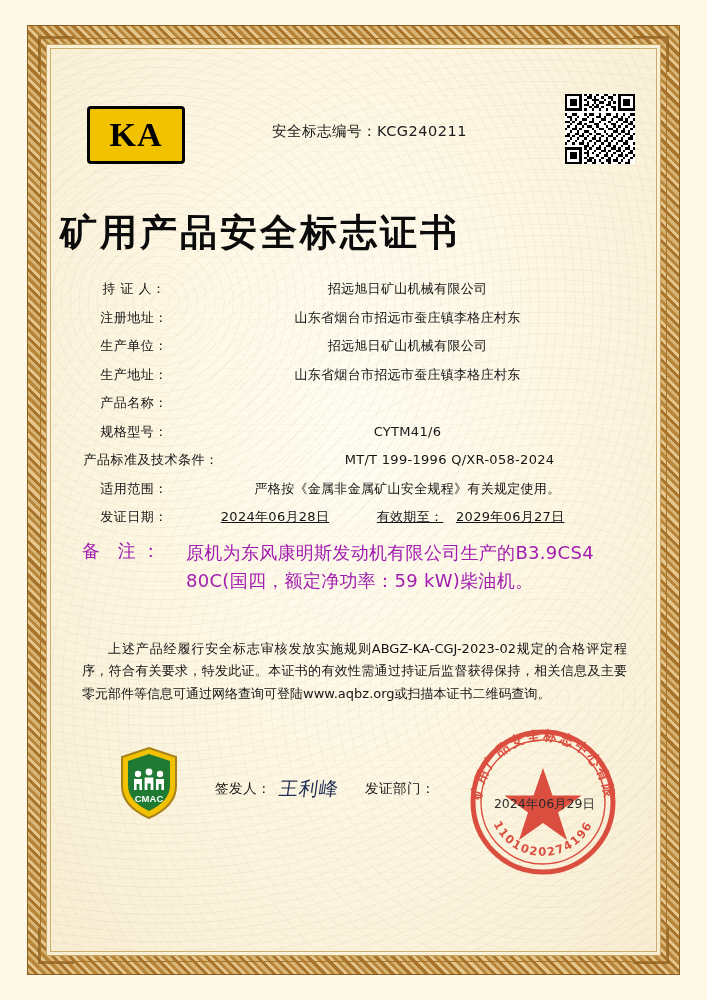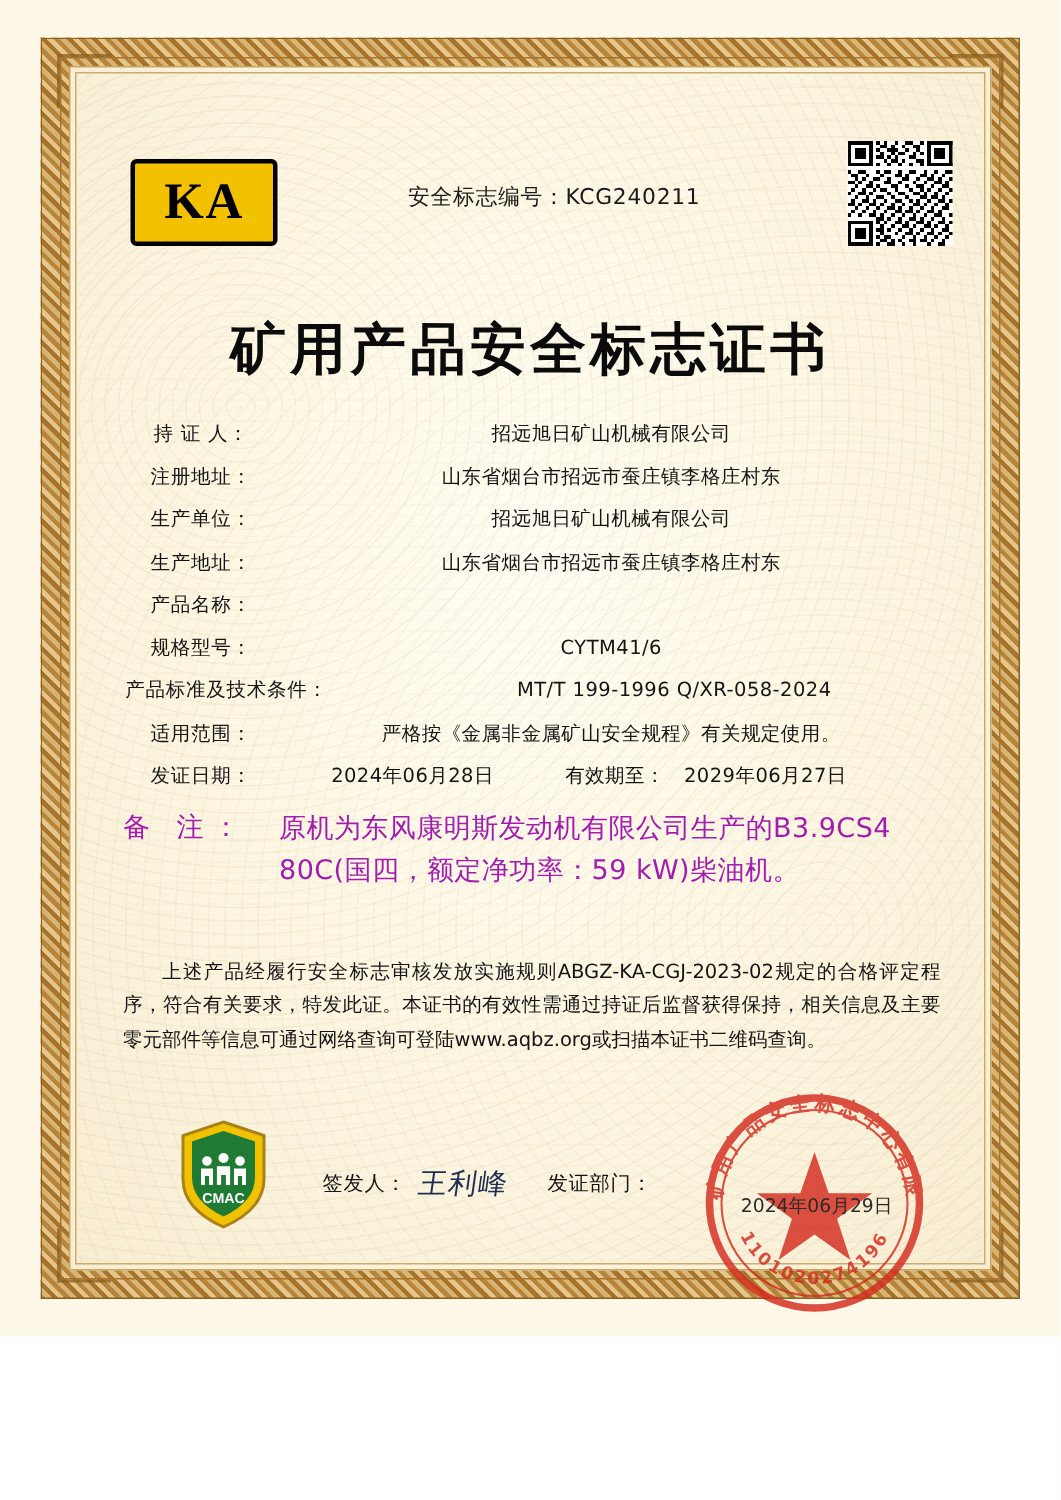--- a/index.html
+++ b/index.html
@@ -10,21 +10,21 @@
   body {
     width: 707px;
     height: 1000px;
     font-family: "Liberation Sans", sans-serif;
     overflow: hidden;
   }
 
   .page {
     position: relative;
     width: 707px;
-    height: 891px;
+    height: 1000px;
     background: #fdf8e8;
   }
 
   
   .frame-outer {
     position: absolute;
     left: 27px;
     top: 25px;
     right: 27px;
     bottom: 25px;
@@ -137,21 +137,21 @@
     height: 70px;
     background: #fff;
   }
 
   
   .title {
     position: absolute;
     left: 0;
     right: 0;
     top: 150px;
-    text-align: center;
+    text-align: left;
     font-family: "DejaVu Sans", sans-serif;
     font-weight: bold;
     font-size: 37px;
     letter-spacing: 3px;
     color: #0b0b0b;
   }
 
   
   .fields {
     position: absolute;
@@ -172,21 +172,21 @@
     width: 104px;
     flex: none;
     letter-spacing: .5px;
   }
   .lbl.wide { width: 138px; }
   .val {
     flex: 1;
     letter-spacing: .3px;
   }
   .row.indented .val { padding-left: 50px; }
-  .row.dates .val { display: flex; }
+  .row.dates .val { display: flex; text-decoration: underline; }
   .date-a { width: 178px; }
   .date-lbl { width: 92px; }
 
   .remark {
     display: flex;
     margin-top: 13px;
     font-size: 18px;
     color: #a21caf;
   }
   .remark .lbl { width: 104px; flex: none; letter-spacing: 6px; }

